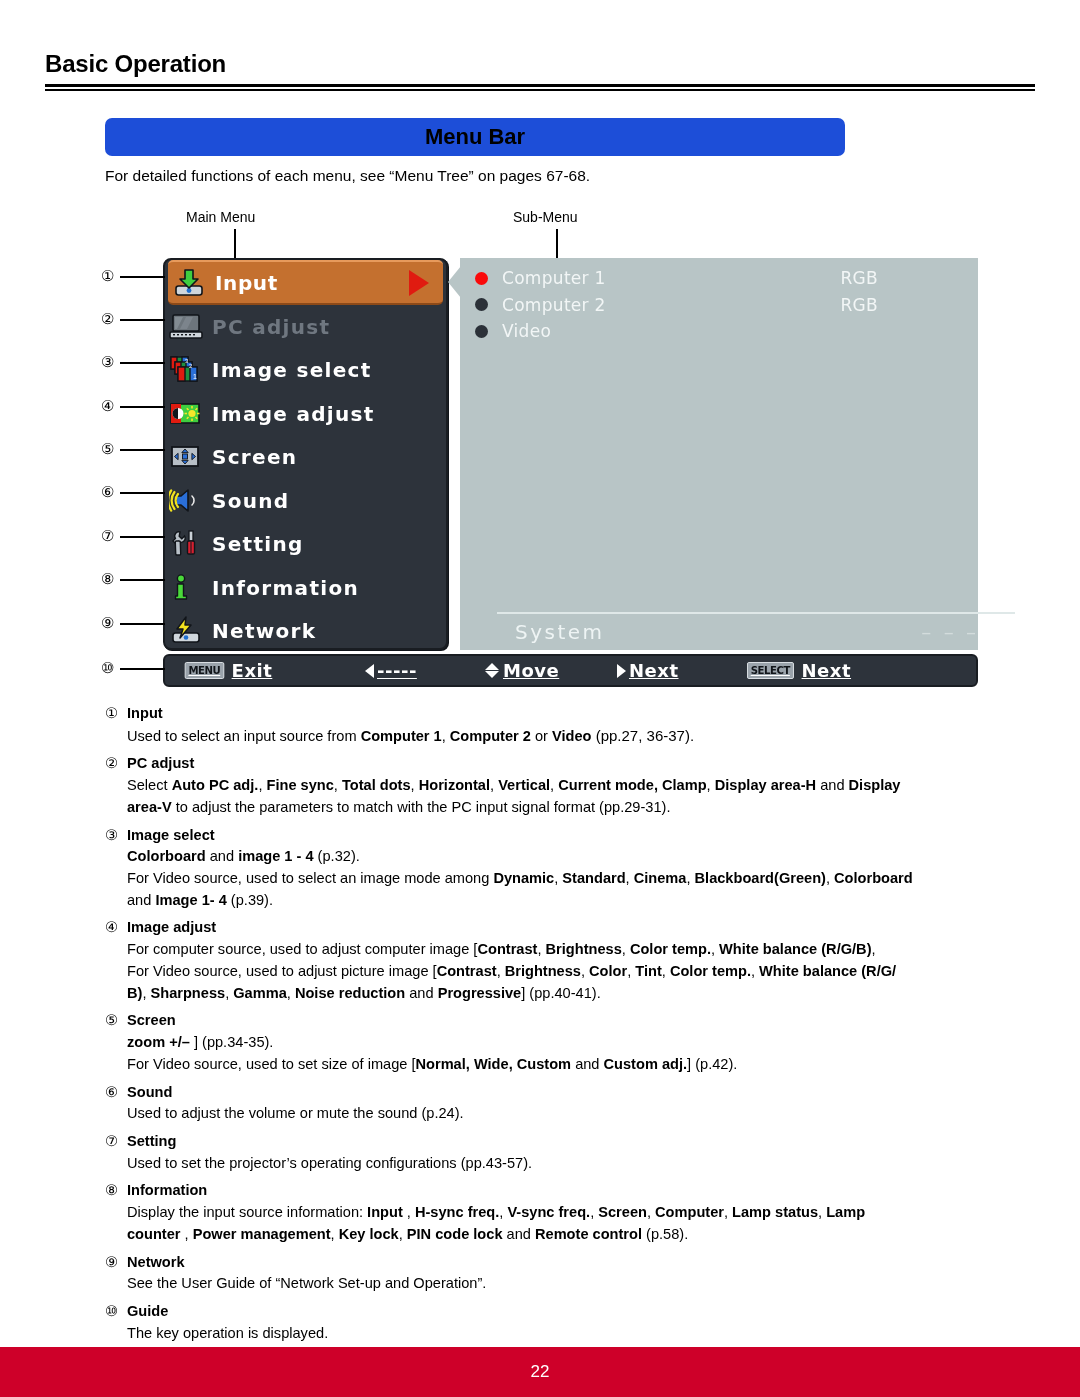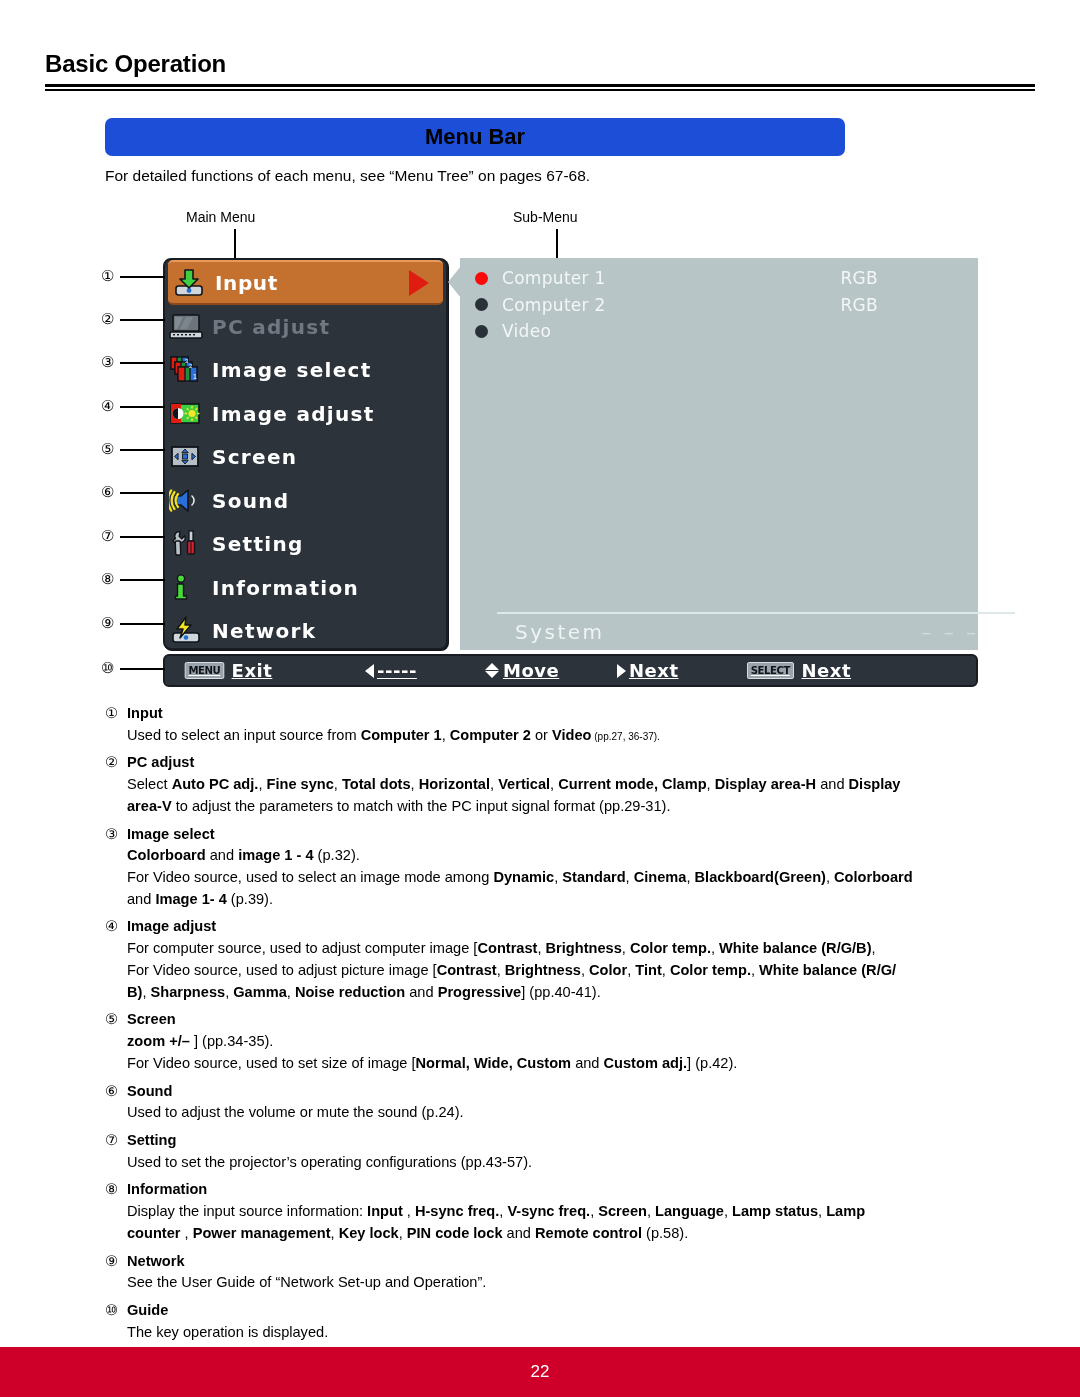--- a/index.html
+++ b/index.html
@@ -377,21 +377,21 @@
     <div class="marker" style="left: 101px; top: 659px;">⑩</div>
     <div class="marker-line" style="left: 120px; top: 668px; width: 45px;"></div>
   </div>
 
 <div id="desc">
     <div class="d-head">
       <span class="num">①</span>
       <span>Input</span>
     </div>
     <div class="d-body">
-      <p>Used to select an input source from <b>Computer 1</b>, <b>Computer 2</b> or <b>Video</b><span style="font-size:10px"> (pp.27, 36-37).</span></p>
+      <p>Used to select an input source from <b>Computer 1</b>, <b>Computer 2</b> or <b>Video</b><span style="font-size:15px"> (pp.27, 36-37).</span></p>
     </div>
     <div class="d-head">
       <span class="num">②</span>
       <span>PC adjust</span>
     </div>
     <div class="d-body">
       <p>Select <b>Auto PC adj.</b>, <b>Fine sync</b>, <b>Total dots</b>, <b>Horizontal</b>, <b>Vertical</b>, <b>Current mode, Clamp</b>, <b>Display area-H</b> and <b>Display</b></p>
       <p><b>area-V</b> to adjust the parameters to match with the PC input signal format (pp.29-31).</p>
     </div>
     <div class="d-head">
@@ -432,21 +432,21 @@
       <span>Setting</span>
     </div>
     <div class="d-body">
       <p> Used to set the projector’s operating configurations (pp.43-57).</p>
     </div>
     <div class="d-head">
       <span class="num">⑧</span>
       <span>Information</span>
     </div>
     <div class="d-body">
-      <p>Display the input source information: <b>Input</b> , <b>H-sync freq.</b>, <b>V-sync freq.</b>, <b>Screen</b>, <b>Language</b>, <b>Lamp status</b>, <b>Lamp</b></p>
+      <p>Display the input source information: <b>Input</b> , <b>H-sync freq.</b>, <b>V-sync freq.</b>, <b>Screen</b>, <b>Computer</b>, <b>Lamp status</b>, <b>Lamp</b></p>
       <p><b>counter</b> , <b>Power management</b>, <b>Key lock</b>, <b>PIN code lock</b> and <b>Remote control</b> (p.58).</p>
     </div>
     <div class="d-head">
       <span class="num">⑨</span>
       <span>Network</span>
     </div>
     <div class="d-body">
       <p>See the User Guide of “Network Set-up and Operation”.</p>
     </div>
     <div class="d-head">

